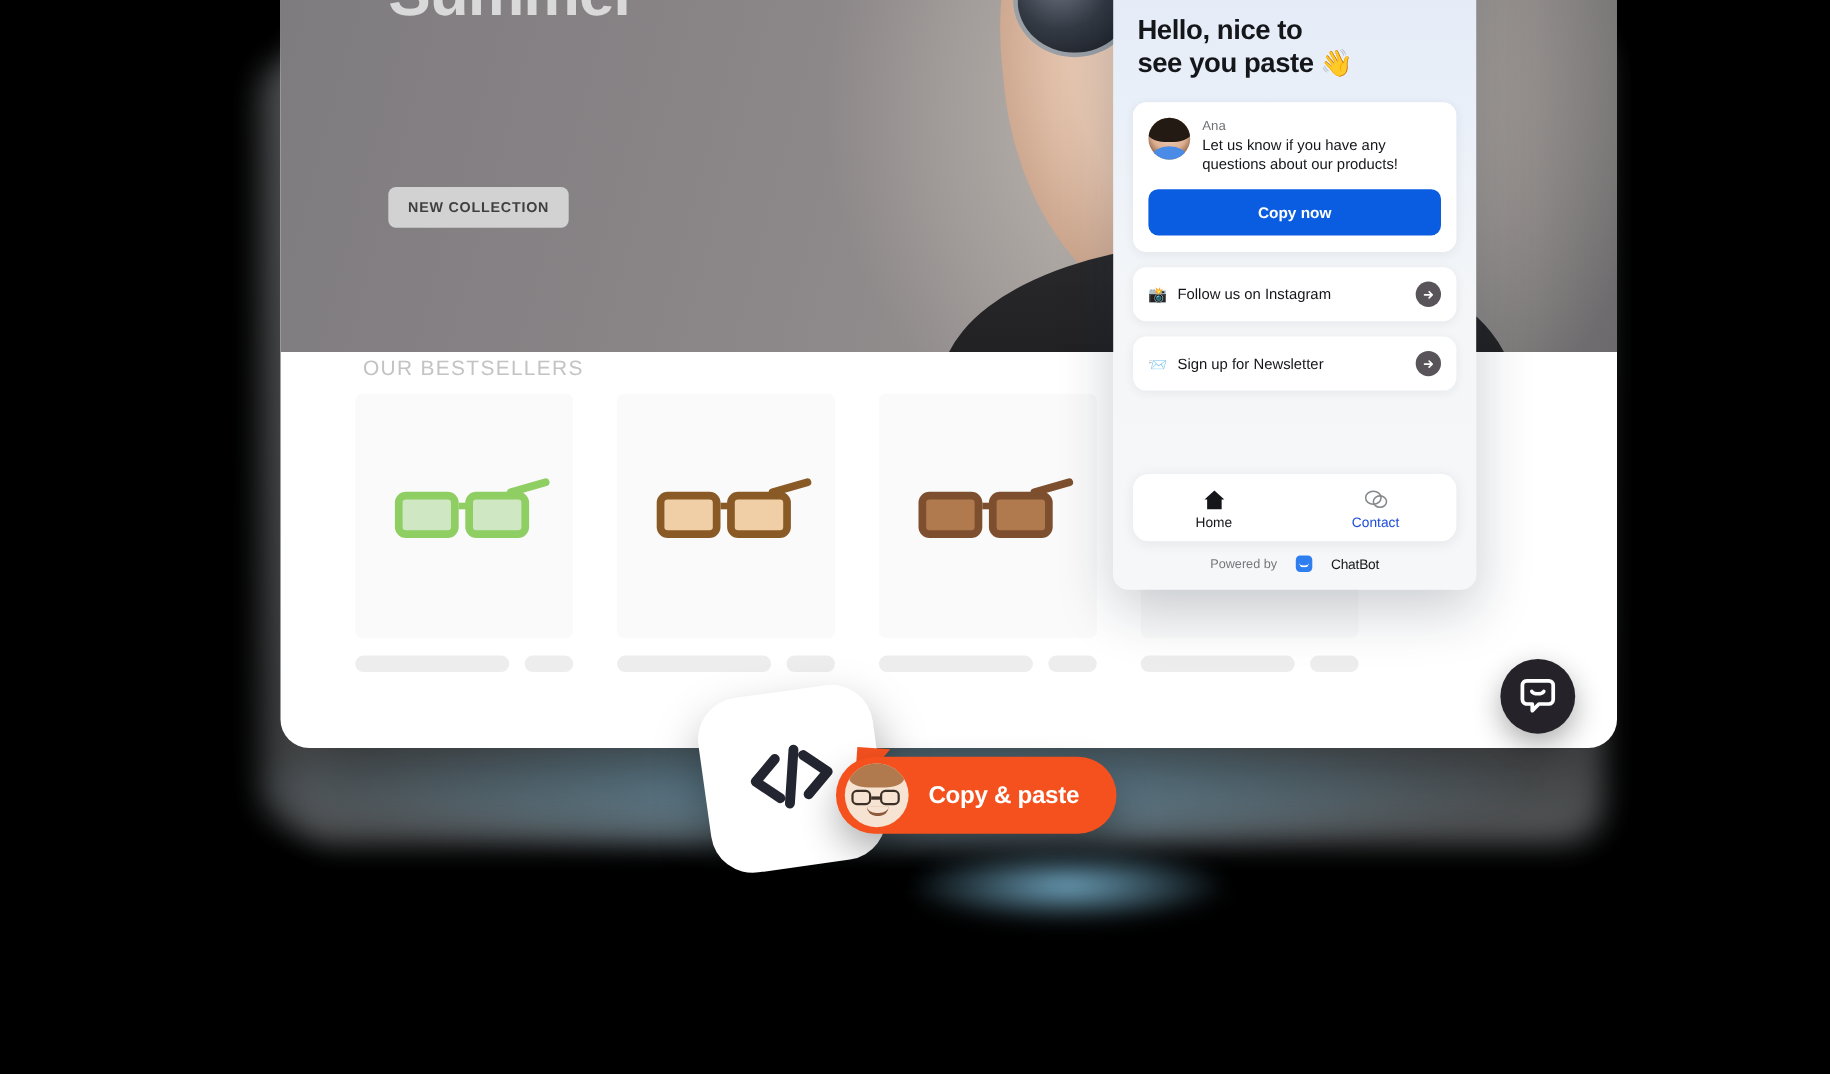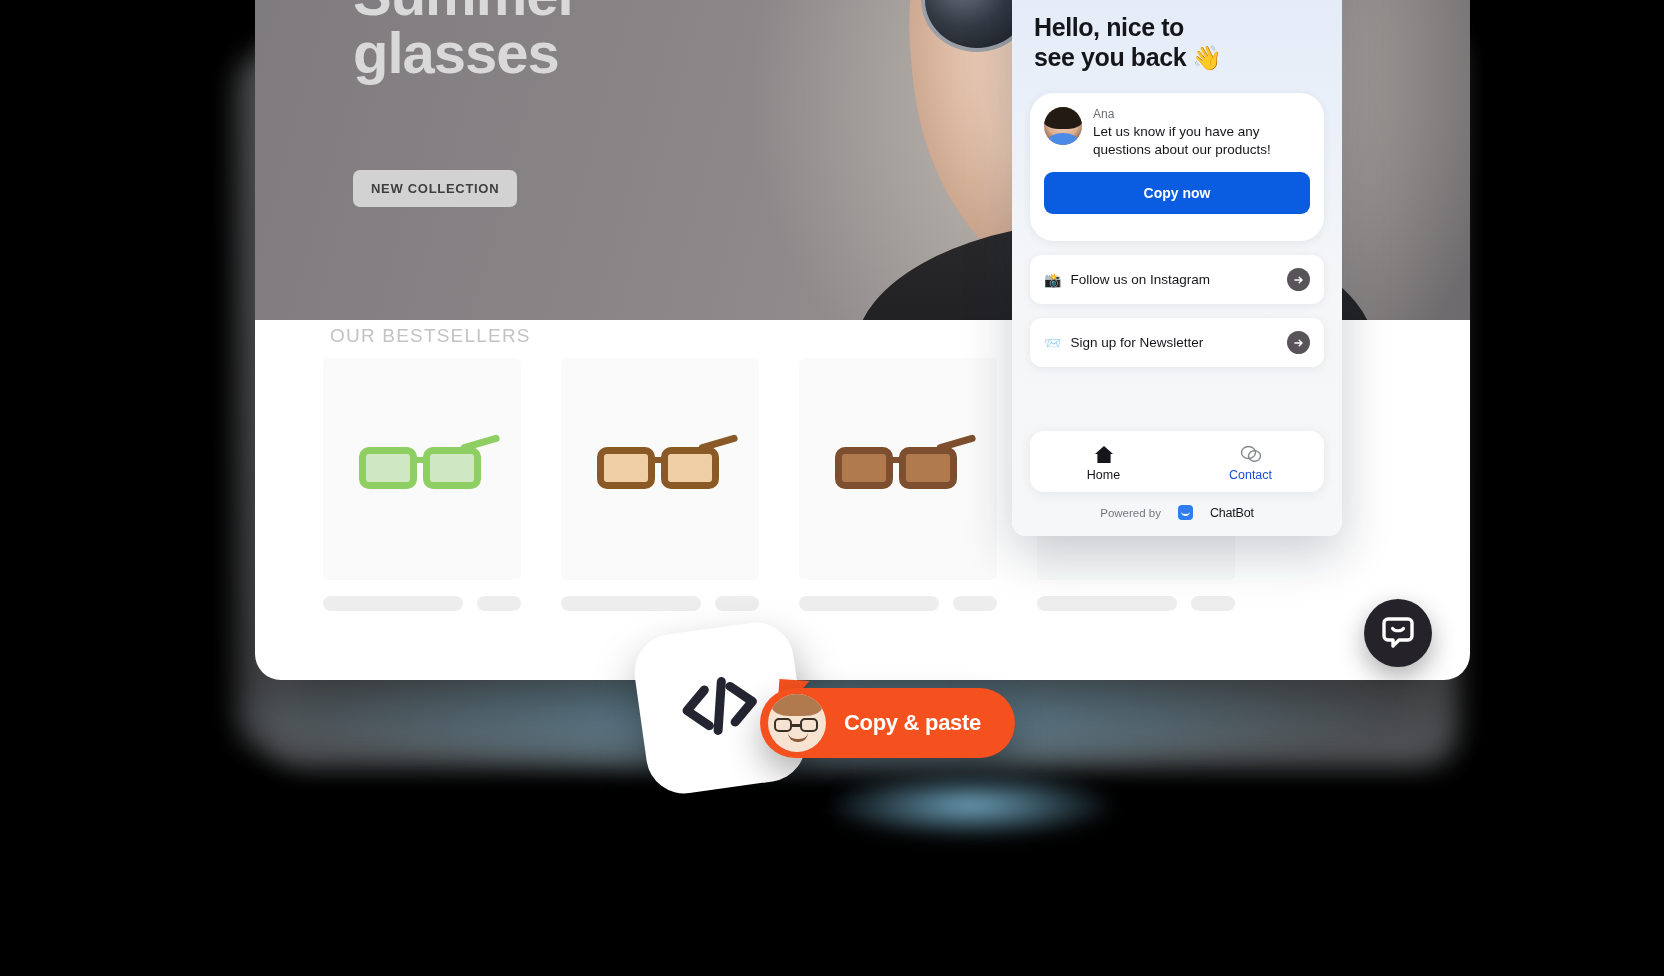--- a/index.html
+++ b/index.html
@@ -132,22 +132,22 @@
     display:flex; flex-direction:column;
   }
   .w-greeting {
     margin:112px 22px 0 22px;
     font-size:25px; font-weight:700; line-height:1.2; color:#15161a;
     letter-spacing:-.4px;
   }
   .w-greeting .wave { font-size:24px; }
 
   .w-card {
-    margin:20px 18px 0 18px; background:#fff; border-radius:24px;
-    padding:14px 14px 27px 14px; box-shadow:0 2px 10px rgba(30,40,60,.07);
+    margin:20px 18px 0 18px; background:#fff; border-radius:12px;
+    padding:14px 14px 15px 14px; box-shadow:0 2px 10px rgba(30,40,60,.07);
   }
   .w-msg { display:flex; gap:11px; }
   .avatar {
     width:38px; height:38px; border-radius:50%; flex:none; overflow:hidden;
     background: radial-gradient(circle at 50% 38%, #f3d6c0 0%, #dcae90 52%, #8a5f44 78%);
     position:relative;
     box-shadow: inset 0 -14px 0 rgba(40,55,90,.0);
   }
   .avatar::before{
     content:""; position:absolute; left:-2px; top:-4px; width:42px; height:26px;
@@ -273,21 +273,20 @@
       <div class="glass-l"></div>
       <div class="glass-r"></div>
 
       <div class="earring">
         <div class="ring r1"></div>
         <div class="ring r2"></div>
       </div>
 
       <h1 class="hero-title">
         <span>Summer</span>
-        <span>glasses</span>
       </h1>
       <button class="hero-cta">NEW COLLECTION</button>
     </div>
 
     <div class="section-title">OUR BESTSELLERS</div>
 
     <div class="products">
 
       <div class="card">
         <div class="card-img">
@@ -342,21 +341,21 @@
         </div>
       </div>
 
     </div>
   </div>
 
   <div class="widget">
 
     <div class="w-greeting">
       <span>Hello, nice to</span><br>
-      <span>see you back</span>
+      <span>see you paste</span>
       <span class="wave">👋</span>
     </div>
 
     <div class="w-card">
       <div class="w-msg">
         <div class="avatar"></div>
         <div>
           <div class="w-name">Ana</div>
           <div class="w-text">Let us know if you have any questions about our products!</div>
         </div>

